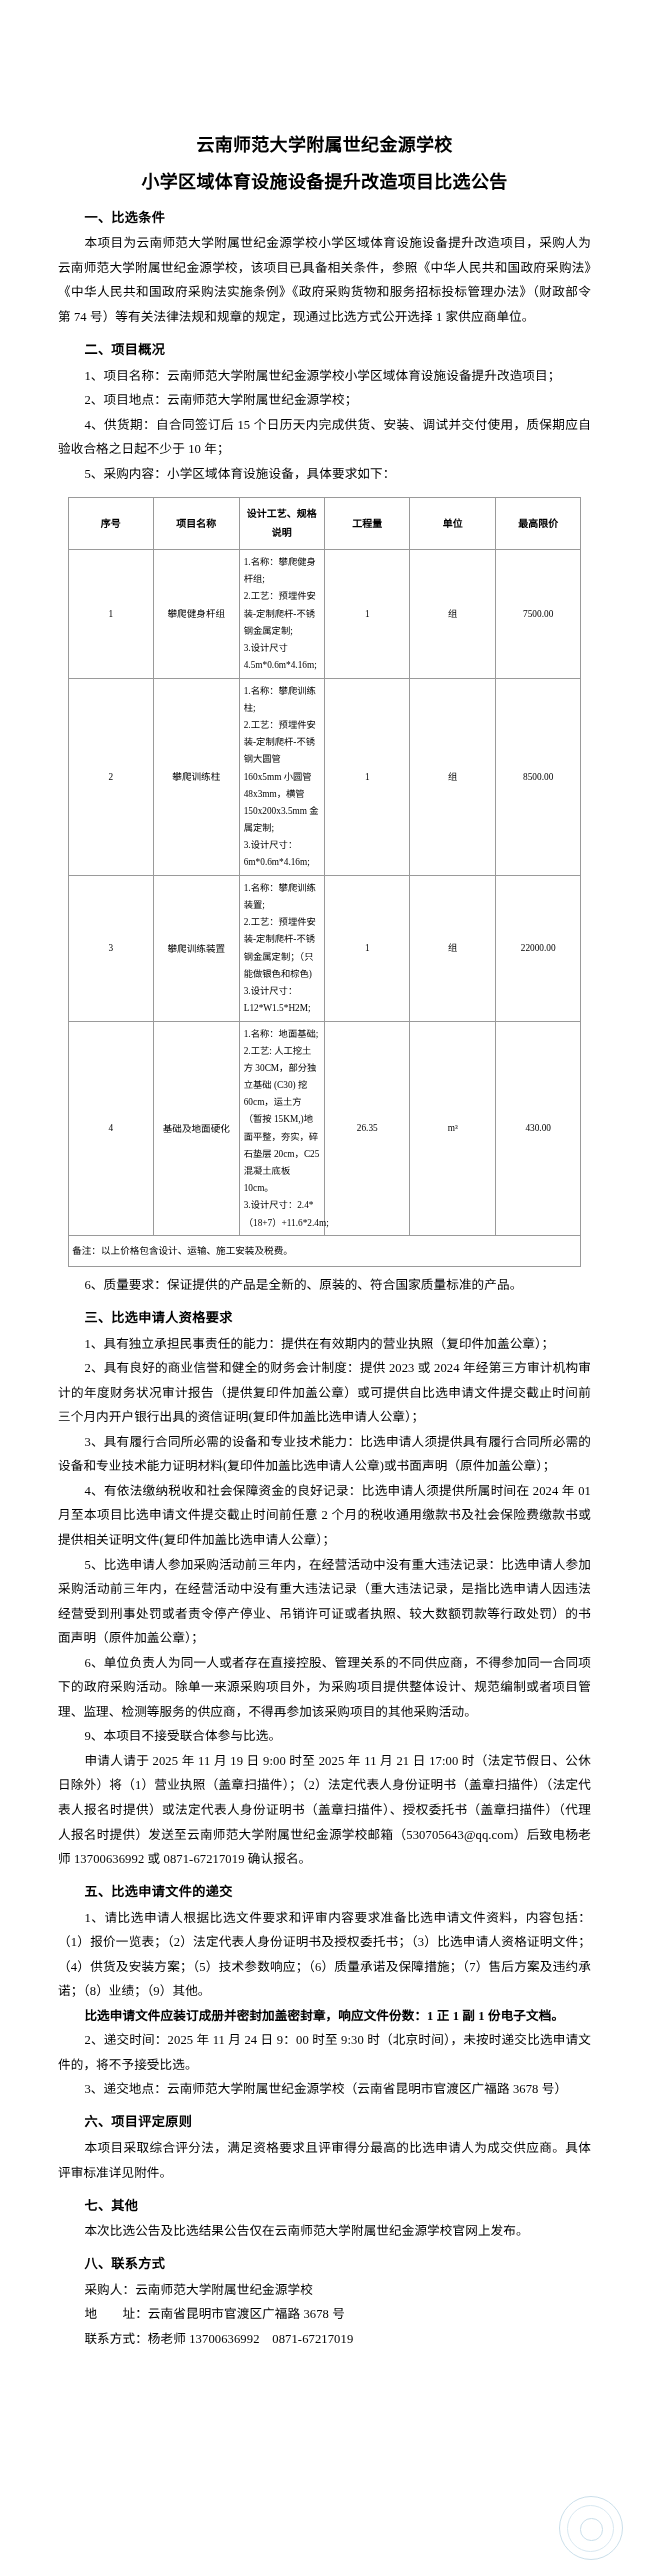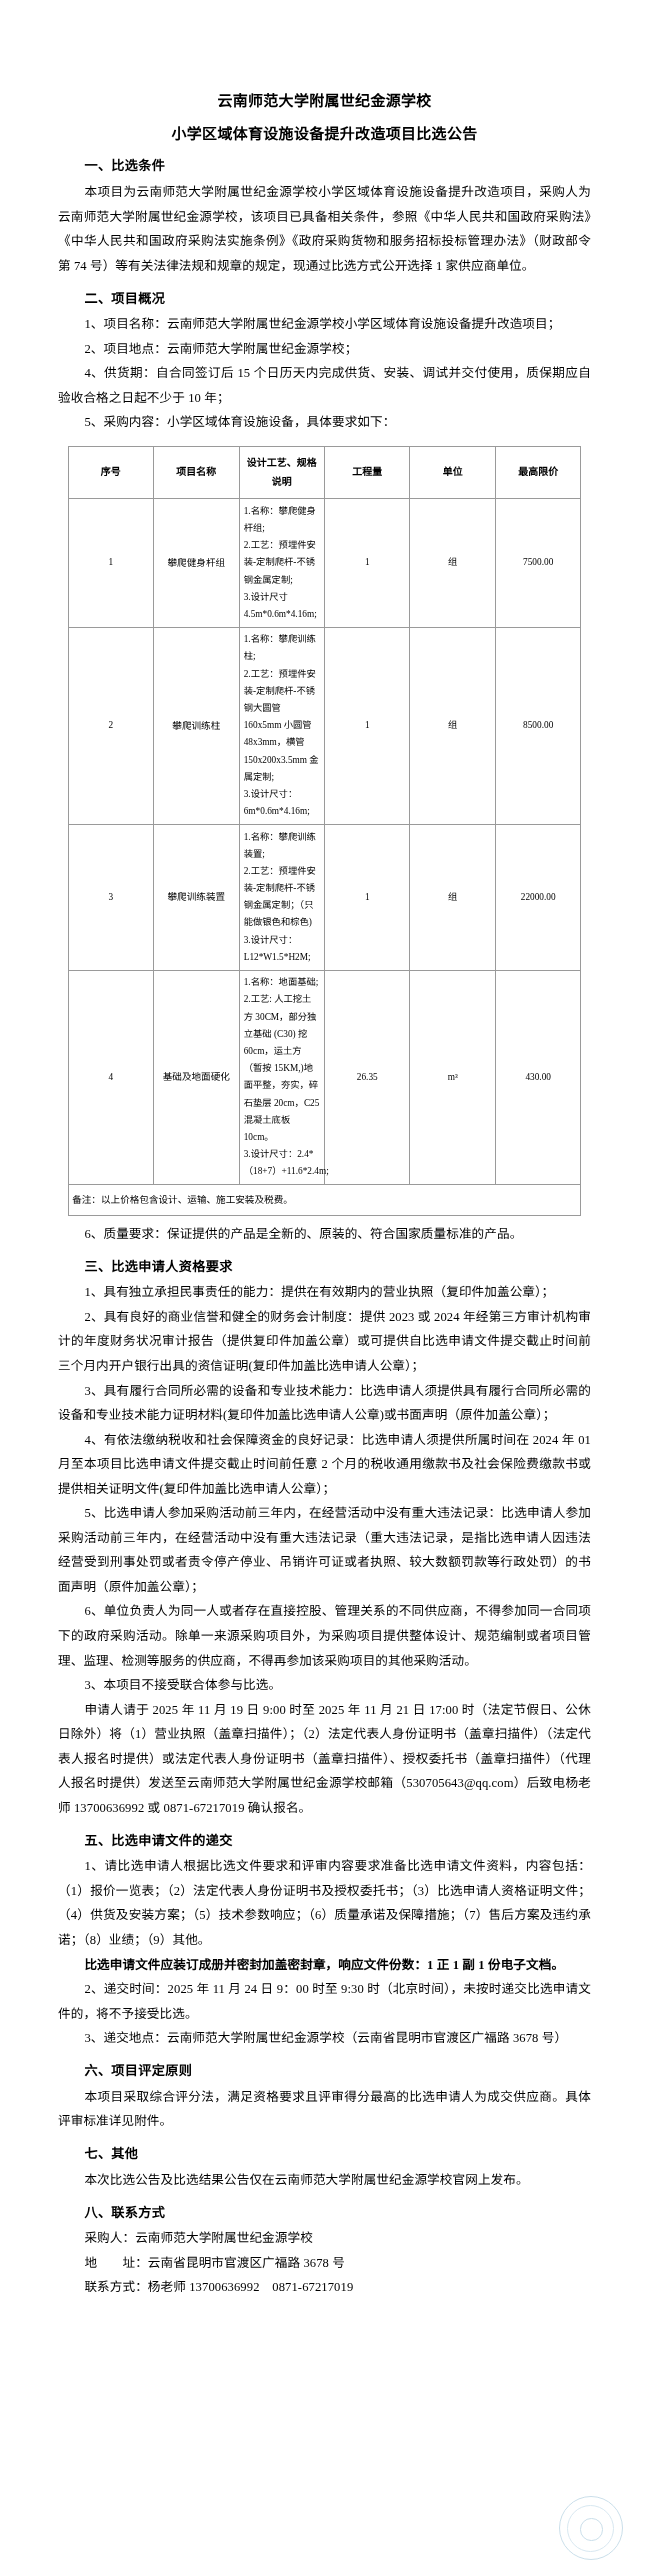--- a/index.html
+++ b/index.html
@@ -16,24 +16,25 @@
     position: relative;
     width: 649px;
     min-height: 2576px;
     box-sizing: border-box;
     padding: 90px 58px 36px 58px;
     background: #ffffff;
     overflow: hidden;
   }
   .doc-title {
     text-align: center;
-    font-size: 15px;
+    font-size: 18px;
     font-weight: bold;
     line-height: 1.55;
     letter-spacing: 0.3px;
+    margin-top: 42px;
   }
   .doc-title .line2 {
     display: block;
     margin-top: 9.6px;
   }
   .sec-heading {
     font-size: 13.2px;
     font-weight: bold;
     margin: 8.4px 0 1.2px 0;
     text-indent: 26.4px;
@@ -219,21 +220,21 @@
 
   <p class="body-text">6、质量要求：保证提供的产品是全新的、原装的、符合国家质量标准的产品。</p>
 
   <div class="sec-heading">三、比选申请人资格要求</div>
   <p class="body-text">1、具有独立承担民事责任的能力：提供在有效期内的营业执照（复印件加盖公章）；</p>
   <p class="body-text">2、具有良好的商业信誉和健全的财务会计制度：提供 2023 或 2024 年经第三方审计机构审计的年度财务状况审计报告（提供复印件加盖公章）或可提供自比选申请文件提交截止时间前三个月内开户银行出具的资信证明(复印件加盖比选申请人公章）；</p>
   <p class="body-text">3、具有履行合同所必需的设备和专业技术能力：比选申请人须提供具有履行合同所必需的设备和专业技术能力证明材料(复印件加盖比选申请人公章)或书面声明（原件加盖公章）；</p>
   <p class="body-text">4、有依法缴纳税收和社会保障资金的良好记录：比选申请人须提供所属时间在 2024 年 01 月至本项目比选申请文件提交截止时间前任意 2 个月的税收通用缴款书及社会保险费缴款书或提供相关证明文件(复印件加盖比选申请人公章）；</p>
   <p class="body-text">5、比选申请人参加采购活动前三年内，在经营活动中没有重大违法记录：比选申请人参加采购活动前三年内，在经营活动中没有重大违法记录（重大违法记录，是指比选申请人因违法经营受到刑事处罚或者责令停产停业、吊销许可证或者执照、较大数额罚款等行政处罚）的书面声明（原件加盖公章）；</p>
   <p class="body-text">6、单位负责人为同一人或者存在直接控股、管理关系的不同供应商，不得参加同一合同项下的政府采购活动。除单一来源采购项目外，为采购项目提供整体设计、规范编制或者项目管理、监理、检测等服务的供应商，不得再参加该采购项目的其他采购活动。</p>
-  <p class="body-text">3、本项目不接受联合体参与比选。</p>
+  <p class="body-text">9、本项目不接受联合体参与比选。</p>
 
   <p class="body-text">申请人请于 2025 年 11 月 19 日 9:00 时至 2025 年 11 月 21 日 17:00 时（法定节假日、公休日除外）将（1）营业执照（盖章扫描件）；（2）法定代表人身份证明书（盖章扫描件）（法定代表人报名时提供）或法定代表人身份证明书（盖章扫描件）、授权委托书（盖章扫描件）（代理人报名时提供）发送至云南师范大学附属世纪金源学校邮箱（530705643@qq.com）后致电杨老师 13700636992 或 0871-67217019 确认报名。</p>
 
   <div class="sec-heading">五、比选申请文件的递交</div>
   <p class="body-text">1、请比选申请人根据比选文件要求和评审内容要求准备比选申请文件资料，内容包括：（1）报价一览表；（2）法定代表人身份证明书及授权委托书；（3）比选申请人资格证明文件；（4）供货及安装方案；（5）技术参数响应；（6）质量承诺及保障措施；（7）售后方案及违约承诺；（8）业绩；（9）其他。</p>
   <p class="body-text bold">比选申请文件应装订成册并密封加盖密封章，响应文件份数：1 正 1 副 1 份电子文档。</p>
   <p class="body-text">2、递交时间：2025 年 11 月 24 日 9：00 时至 9:30 时（北京时间），未按时递交比选申请文件的，将不予接受比选。</p>
   <p class="body-text">3、递交地点：云南师范大学附属世纪金源学校（云南省昆明市官渡区广福路 3678 号）</p>
 
   <div class="sec-heading">六、项目评定原则</div>

